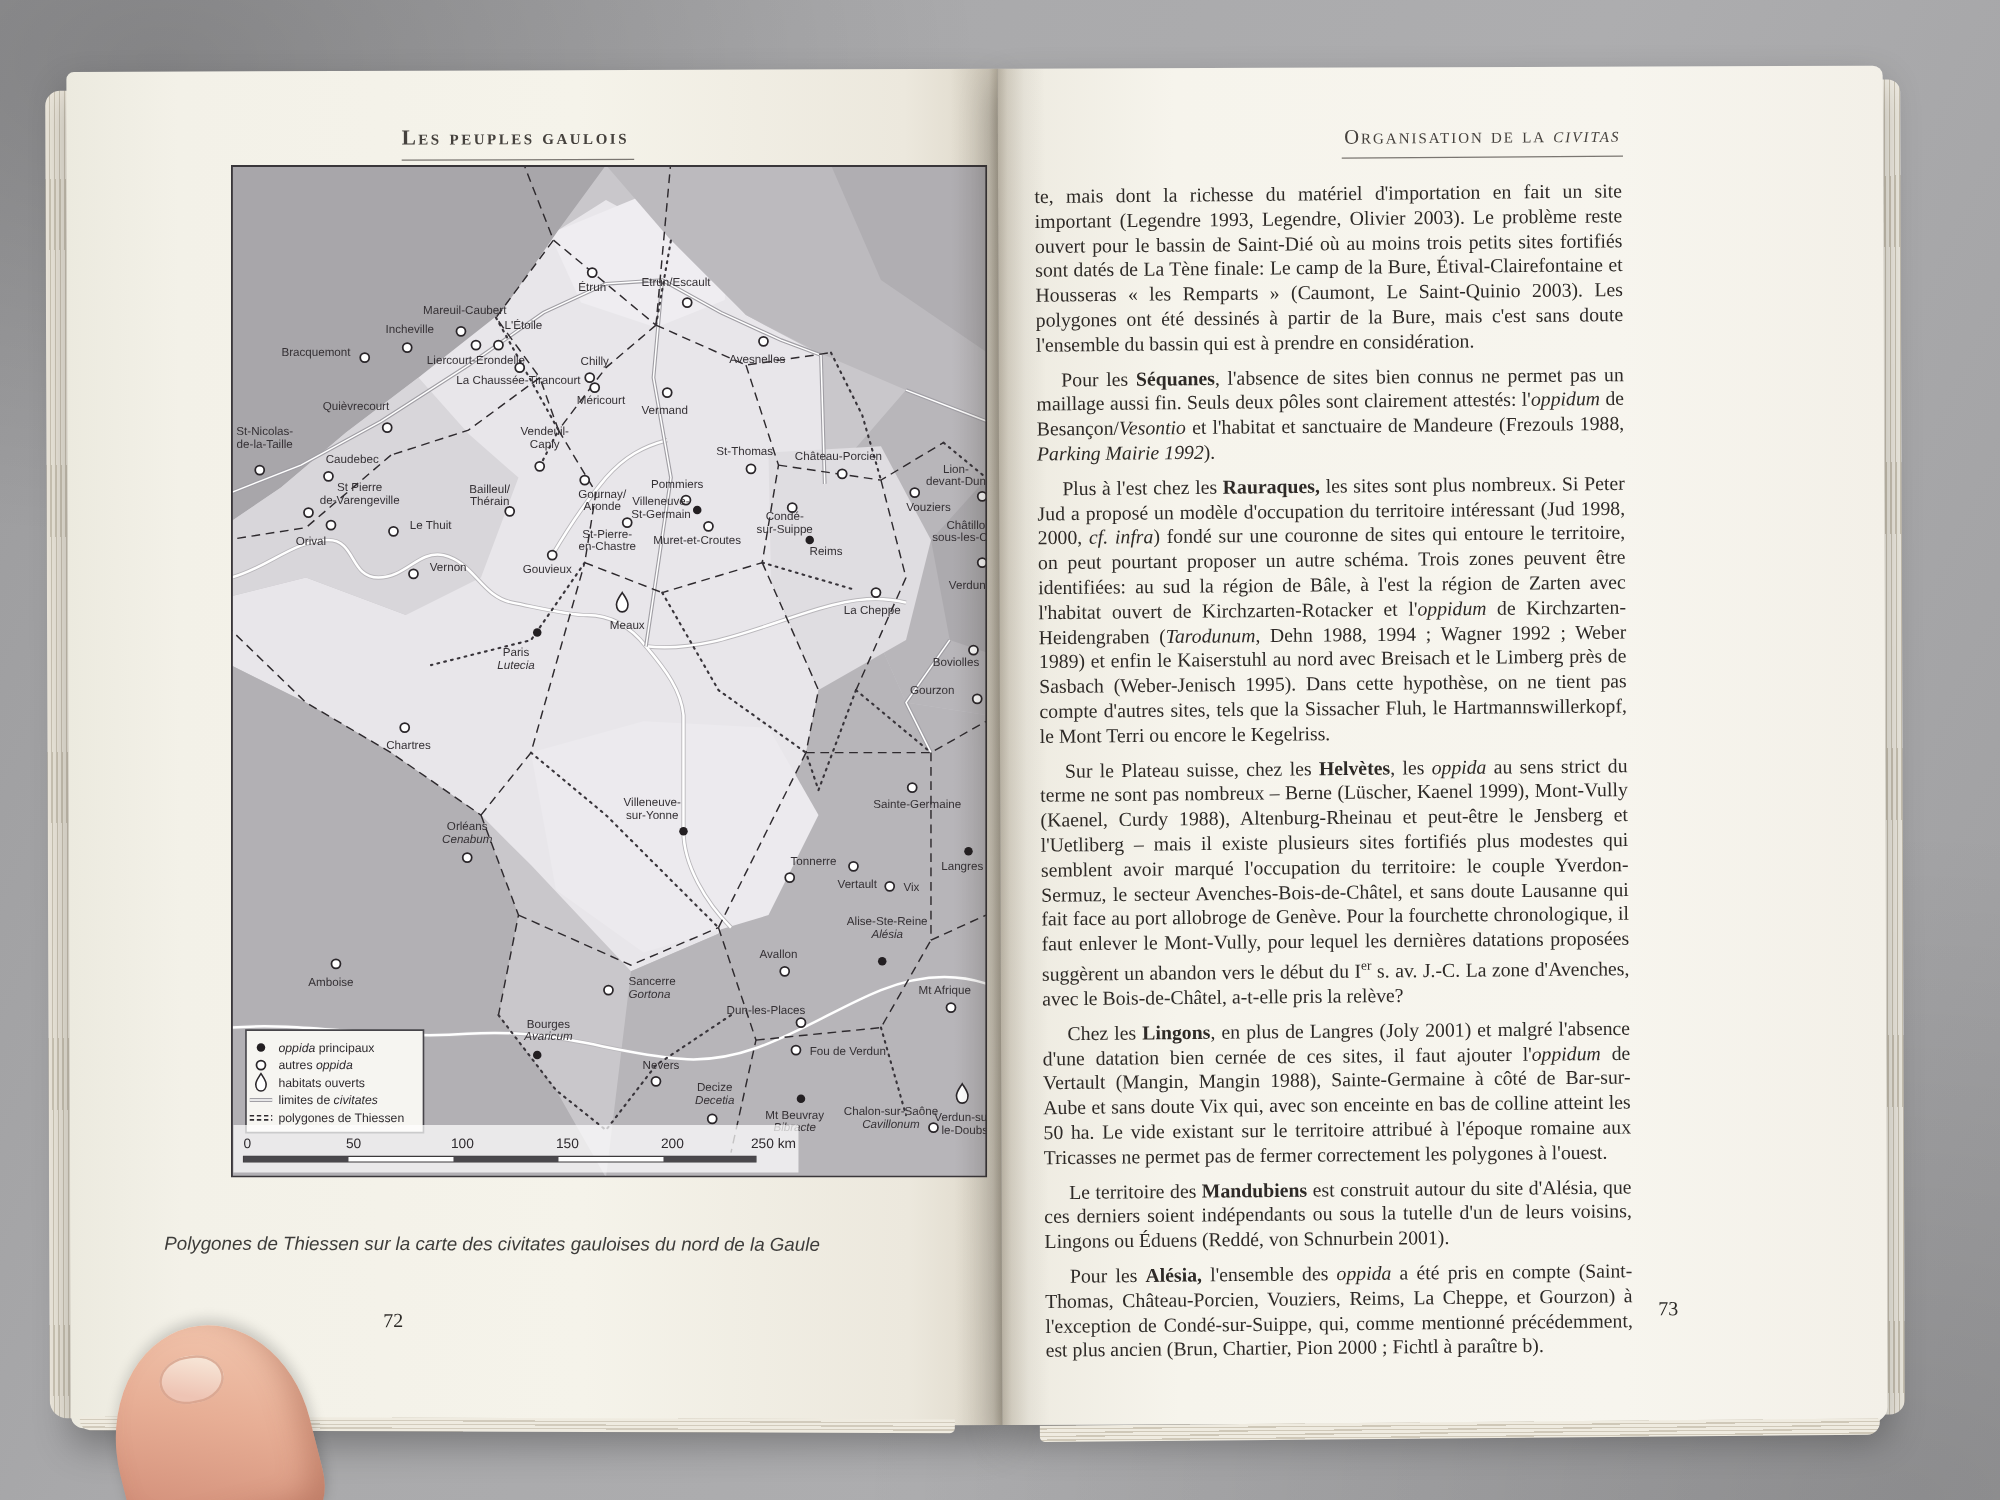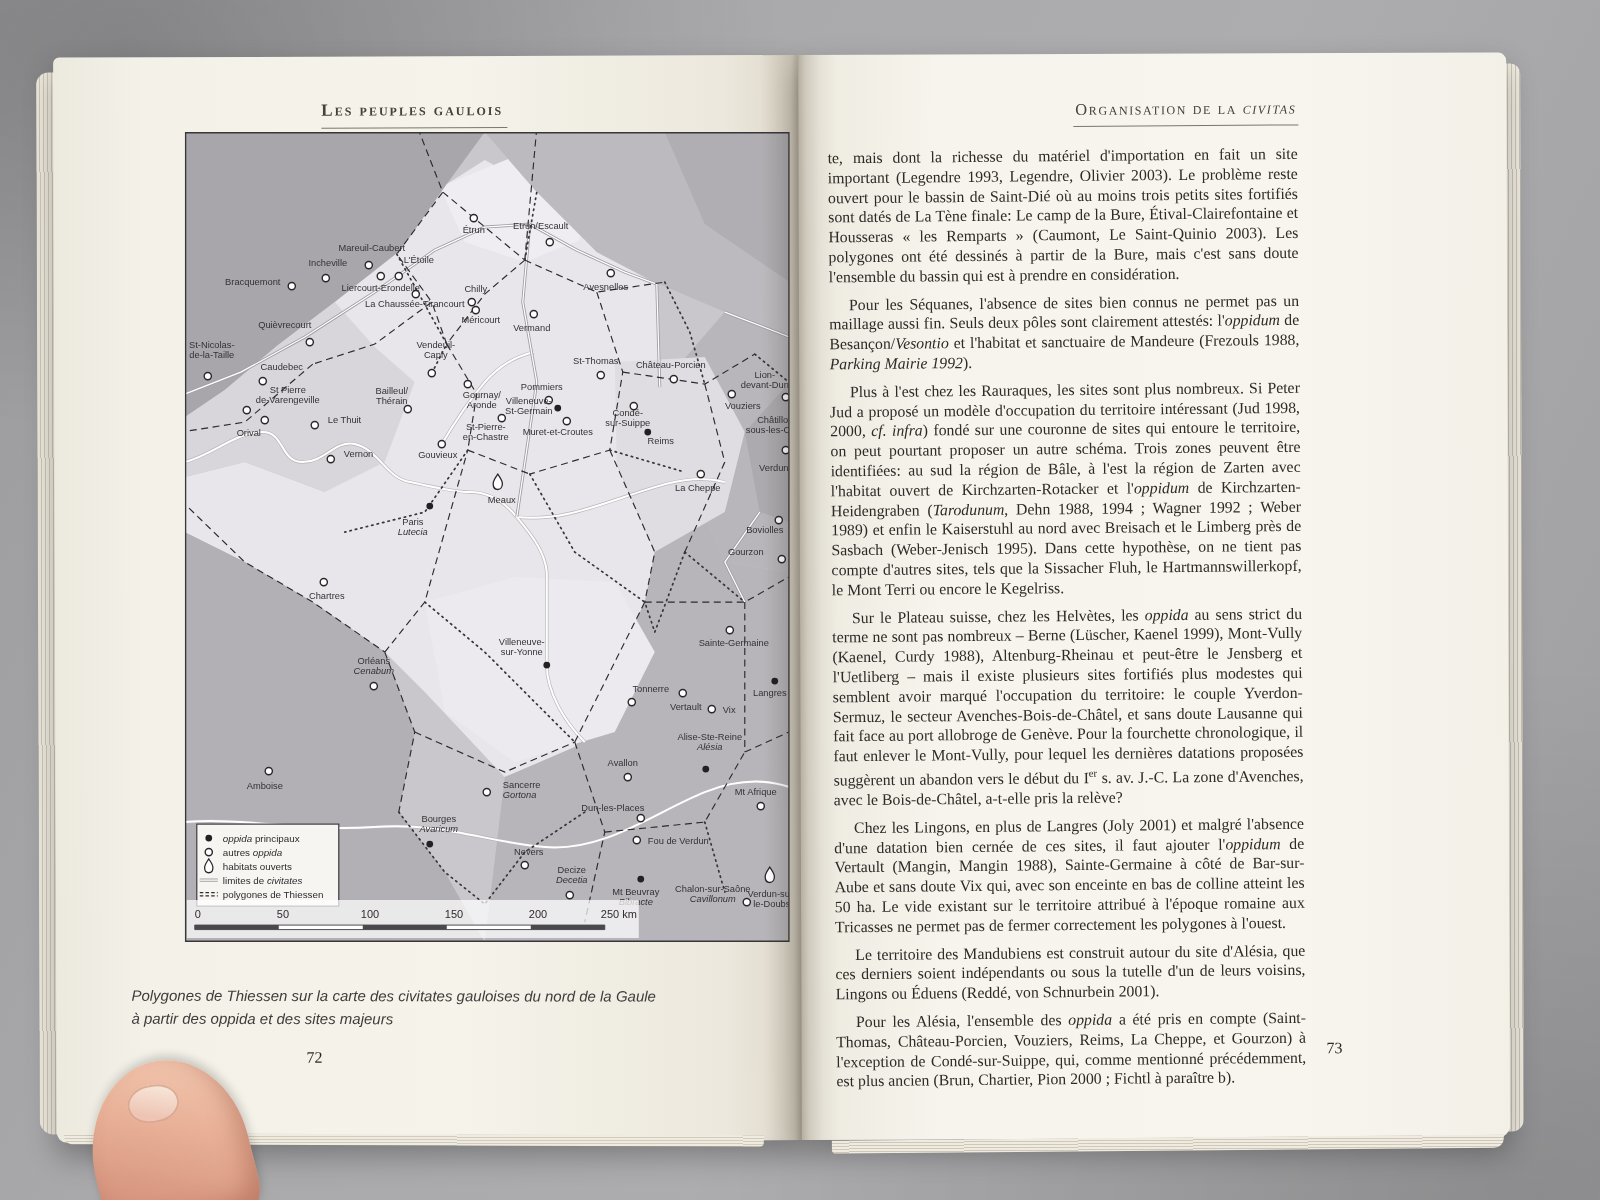--- a/index.html
+++ b/index.html
@@ -1,21 +1,21 @@
 <!DOCTYPE html>
 <html><head>
 <meta charset="utf-8">
 <style>
   html,body{margin:0;padding:0;width:1600px;height:1200px;overflow:hidden;
     background:
       radial-gradient(1200px 700px at 8% 4%, rgba(0,0,0,.16), rgba(0,0,0,0) 55%),
       radial-gradient(1400px 900px at 95% 100%, rgba(0,0,0,.12), rgba(0,0,0,0) 60%),
       linear-gradient(115deg,#9a9a9c 0%,#a9a9ab 30%,#adadaf 60%,#9e9ea0 100%);
     font-family:"Liberation Serif","DejaVu Serif",serif;}
-  .b{font-weight:normal}.i{font-style:italic}.sup{vertical-align:super;font-size:68%}
+  .b{font-weight:bold}.i{font-style:italic}.sup{vertical-align:super;font-size:68%}
   #book{position:absolute;left:0;top:0;width:1600px;height:1200px;transform:rotate(-0.2deg)}
   .page{position:absolute;top:55px;height:1085px;box-shadow:0 14px 30px rgba(0,0,0,.30)}
   #page-left{left:55px;width:745px;border-radius:6px 0 0 10px;
     background:linear-gradient(to right,#eceadf 0%,#f3f1e8 12%,#f5f3ea 55%,#ece8dd 90%,#ded8ca 99%,#cfc8b8 100%);}
   #page-right{left:800px;width:708px;border-radius:0 8px 12px 0;
     background:linear-gradient(to right,#d9d3c5 0%,#eeebe1 3%,#f6f4ec 20%,#f7f5ee 70%,#f3f0e8 100%);}
   #spine-shadow{position:absolute;left:762px;top:55px;width:76px;height:1085px;pointer-events:none;
     background:linear-gradient(to right,rgba(0,0,0,0) 0%,rgba(60,50,35,.14) 42%,rgba(60,50,35,.22) 50%,rgba(60,50,35,.10) 60%,rgba(0,0,0,0) 100%);}
   .stack-left{position:absolute;left:38px;top:70px;width:20px;height:1062px;border-radius:12px 0 0 14px;
     background:repeating-linear-gradient(90deg,#f0ebdf 0 3px,#cfc8b8 3px 4px);}
@@ -453,21 +453,20 @@
             <rect x="178" y="793" width="84" height="4.5" fill="#4a484c"></rect>
             <rect x="346" y="793" width="74" height="4.5" fill="#4a484c"></rect>
           </g>
         </g>
         <rect x="0.75" y="0.75" width="603.5" height="808.5" fill="none" stroke="#39363a" stroke-width="1.5"></rect>
       </svg>
     </div>
 
     <div id="caption">
         <div>Polygones de Thiessen sur la carte des civitates gauloises du nord de la Gaule</div>
-        <div>à partir des oppida et des sites majeurs</div>
       </div>
     <div id="folio-left" class="folio">72</div>
   </div>
 
   <div id="page-right" class="page">
     <div id="runhead-right-wrap">
       <span id="runhead-right"><span>Organisation de la </span><span class="i">civitas</span></span>
     </div>
     <div id="textcol">
         <p class=""><span>te, mais dont la richesse du matériel d'importation en fait un site important (Legendre 1993, Legendre, Olivier 2003). Le problème reste ouvert pour le bassin de Saint-Dié où au moins trois petits sites fortifiés sont datés de La Tène finale: Le camp de la Bure, Étival-Clairefontaine et Housseras « les Remparts » (Caumont, Le Saint-Quinio 2003). Les polygones ont été dessinés à partir de la Bure, mais c'est sans doute l'ensemble du bassin qui est à prendre en considération.</span></p>

